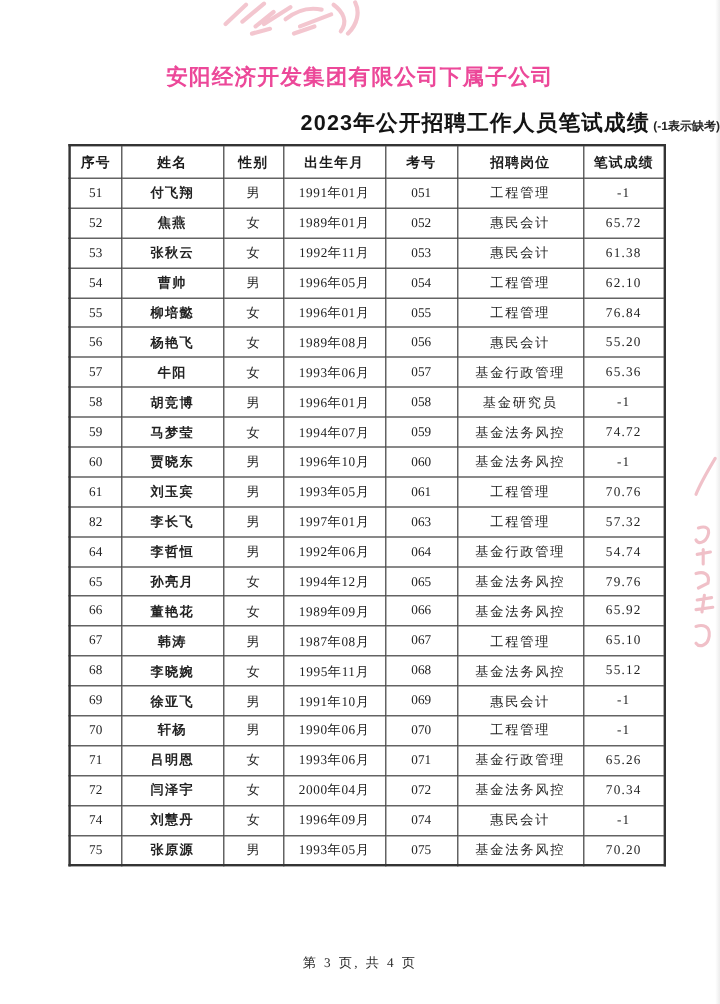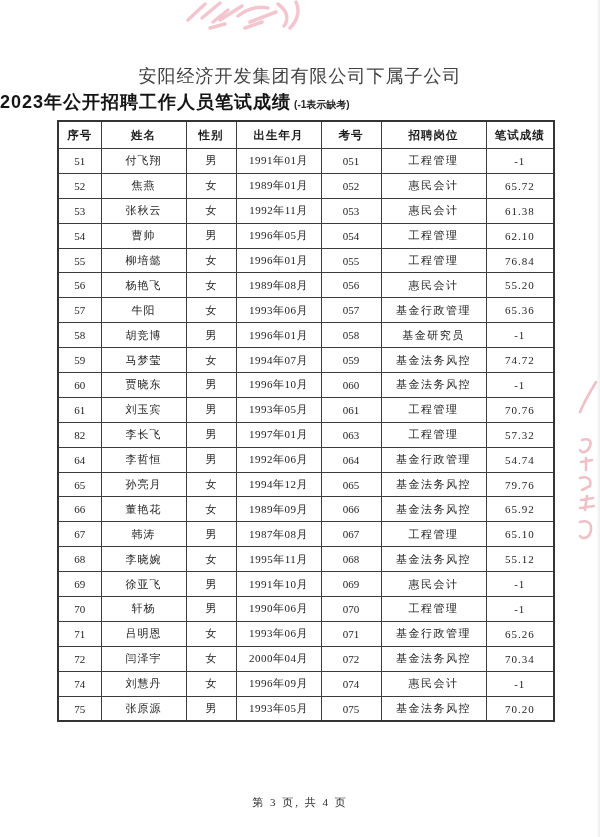--- a/index.html
+++ b/index.html
@@ -12,28 +12,28 @@
     overflow:hidden;
   }
   .page{position:absolute;inset:0;background:#ffffff;}
   .edge-shade{
     position:absolute;top:0;right:0;width:4px;height:100%;
     background:linear-gradient(to right,#ffffff,#ededed);
   }
   .stamp-top{position:absolute;top:0;left:150px;width:215px;height:42px;pointer-events:none;}
   .mark-right{position:absolute;top:378px;right:0;width:44px;height:175px;pointer-events:none;}
   .title1{
-    position:absolute;top:64px;left:0;width:100%;
+    position:absolute;top:52px;left:0;width:100%;
     text-align:center;
     font-family:"Liberation Sans","DejaVu Sans",sans-serif;
-    font-weight:normal;font-size:18px;letter-spacing:1px;color:#404040;
+    font-weight:bold;font-size:18px;letter-spacing:1px;color:#ec4899;
   }
   .title2{
     position:absolute;top:90px;left:0;width:100%;
-    text-align:left;
+    text-align:right;
     font-family:"Liberation Sans","DejaVu Sans",sans-serif;
     font-weight:bold;font-size:18px;letter-spacing:1px;color:#141414;
   }
   .title2 .note{
     font-size:10px;font-weight:bold;letter-spacing:0;margin-left:3px;color:#242424;
   }
   table.scores{
     position:absolute;top:120px;left:57px;width:496px;
     border-collapse:collapse;table-layout:fixed;
     border:2px solid #343434;
@@ -43,21 +43,21 @@
     text-align:center;vertical-align:middle;
     padding:0;overflow:hidden;white-space:nowrap;
     color:#232323;
   }
   table.scores th{
     height:26px;font-size:11.5px;font-weight:bold;
     letter-spacing:1px;color:#1b1b1b;margin-left:44px;
   }
   table.scores td{height:23.9px;font-size:11px;}
   td[data-name="cell-position"]{letter-spacing:1.5px;}
-  td[data-name="cell-name"]{letter-spacing:1px;}
+  td[data-name="cell-name"]{letter-spacing:1px;font-weight:bold;}
   td[data-name="cell-score"]{letter-spacing:1px;}
   td[data-name="cell-birth"]{letter-spacing:0.5px;}
   .footer{
     position:absolute;top:795px;left:0;width:100%;
     text-align:center;font-size:11px;letter-spacing:2px;color:#2a2a2a;
   }
 </style>
 </head>
 <body>
 

